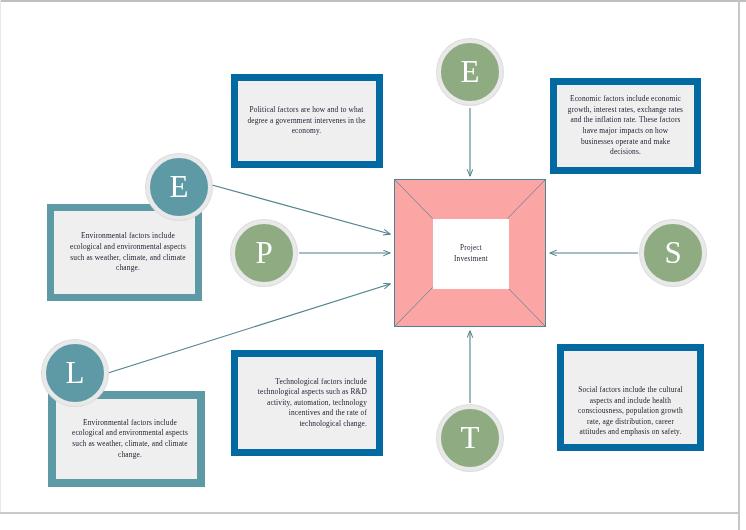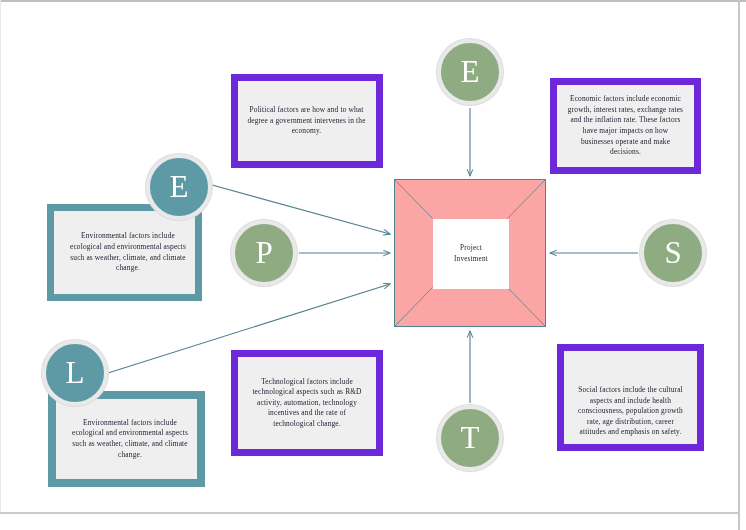--- a/index.html
+++ b/index.html
@@ -27,30 +27,30 @@
     padding:6px 9px;
     z-index:5;
   }
   .box .txt{
     font-size:7.4px;
     line-height:1.42;
     color:#1c1c2e;
     letter-spacing:0.15px;
     display:block;
   }
-  .box-green{border:7px solid #6d28d9;}
+  .box-green{border:7px solid #0369a1;}
   .box-teal{border:7px solid #5d9aa6;padding-left:16px;}
   .box-teal.thick{border:8px solid #5d9aa6;}
 
   
   #box-political   {left:231px;top:74px;  width:152px;height:94px;padding-left:8px;}
   #box-economic    {left:550px;top:78px;  width:151px;height:96px;}
   #box-environment1{left:47px; top:204px; width:155px;height:97px;}
   #box-environment2{left:48px; top:391px; width:157px;height:96px;}
-  #box-technological{left:231px;top:350px;width:152px;height:106px;}
+  #box-technological{left:231px;top:350px;width:152px;height:106px;text-align:right;}
   #box-social      {left:557px;top:344px; width:147px;height:107px;align-items:flex-end;}
 
   
   #center{
     position:absolute;left:394px;top:179px;width:152px;height:148px;
     background:#fca5a5;
     border:1px solid #4e8590;
     box-sizing:border-box;
     z-index:4;
   }

